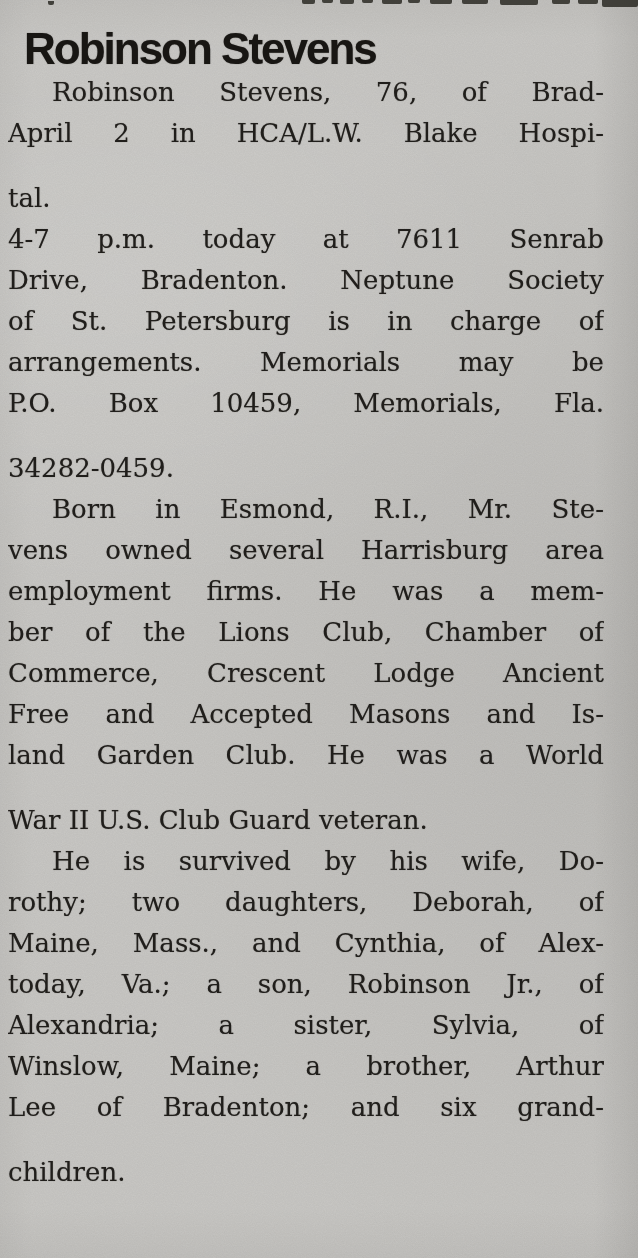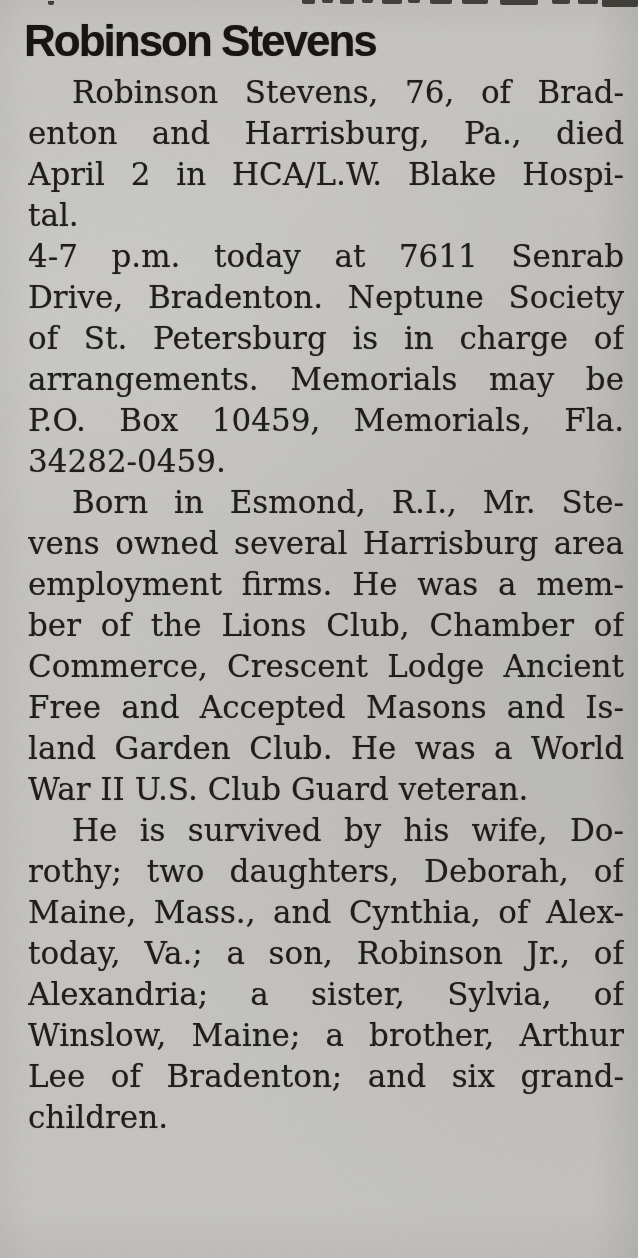--- a/index.html
+++ b/index.html
@@ -14,43 +14,43 @@
       linear-gradient(90deg, rgba(110,108,104,0.07), rgba(0,0,0,0) 5%, rgba(0,0,0,0) 93%, rgba(85,83,80,0.12)),
       linear-gradient(180deg, rgba(120,118,114,0.08), rgba(0,0,0,0) 3%, rgba(0,0,0,0) 96%, rgba(105,103,99,0.07)),
       var(--paper, #c9c8c5);
     font-family: "DejaVu Serif", serif;
     color: var(--ink, #201e1b);
   }
   .grain { position:absolute; top:0; left:0; pointer-events:none; mix-blend-mode:multiply; opacity:.5; }
   .frag-strip { position:absolute; top:0; left:0; width:638px; height:12px; }
   .frag { position:absolute; top:0; background:#26241f; border-radius:0 0 2px 2px; opacity:.82; }
   .headline {
-    position:absolute; left:24px; top:16px; width:600px;
+    position:absolute; left:24px; top:24px; width:600px;
     font-family: "Liberation Sans", sans-serif;
     font-weight: bold;
     font-size: 44px;
     letter-spacing: -2px;
     color:#181613;
     white-space: nowrap;
     text-shadow: 0 0 1px rgba(24,22,19,.55);
   }
   .body-col {
-    position:absolute; left:28px; top:72px; width:596px;
-    font-size: 31px;
+    position:absolute; left:8px; top:72px; width:596px;
+    font-size: 26px;
     text-shadow: 0 0 1px rgba(28,26,22,.45);
   }
   .ln {
     height: 41px;
     line-height: 41px;
     text-align: justify;
     text-align-last: justify;
     overflow: hidden;
   }
   .ln.ind { padding-left: 44px; }
-  .ln.end { text-align-last: left; }
+  .ln.end { text-align-last: left; margin-top: 24px; }
 </style>
 </head>
 <body>
 
 <div class="page">
 
   <svg class="grain" width="638" height="1258" xmlns="http://www.w3.org/2000/svg">
     <filter id="grainF">
       <feTurbulence type="fractalNoise" baseFrequency="0.9" numOctaves="2" seed="7"></feTurbulence>
       <feColorMatrix type="matrix" values="0 0 0 0 0.47  0 0 0 0 0.46  0 0 0 0 0.45  0.38 0 0 0 0"></feColorMatrix>
@@ -73,21 +73,20 @@
     <span class="frag" style="left:578px;width:20px;height:4px;"></span>
     <span class="frag" style="left:602px;width:36px;height:7px;"></span>
   </div>
 
   <div class="headline">Robinson Stevens</div>
 
   <div class="body-col">
 
     <div>
       <div class="ln ind">Robinson Stevens, 76, of Brad-</div>
-      <div class="ln">enton and Harrisburg, Pa., died</div>
       <div class="ln">April 2 in HCA/L.W. Blake Hospi-</div>
       <div class="ln end">tal.</div>
     </div>
 
     <div>
       <div class="ln">4-7 p.m. today at 7611 Senrab</div>
       <div class="ln">Drive, Bradenton. Neptune Society</div>
       <div class="ln">of St. Petersburg is in charge of</div>
       <div class="ln">arrangements. Memorials may be</div>
       <div class="ln">P.O. Box 10459, Memorials, Fla.</div>

